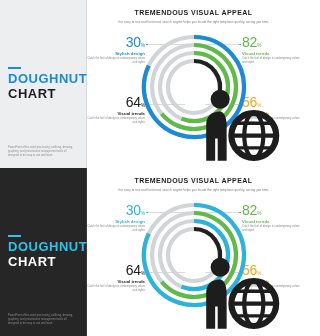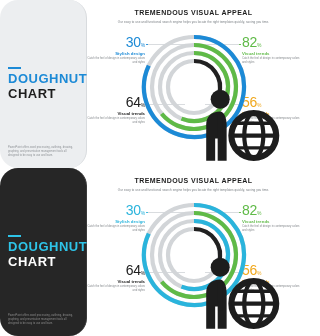--- a/index.html
+++ b/index.html
@@ -22,21 +22,20 @@
 
   
   .sidebar {
     width: 87px; height: 168px;
     position: relative;
     flex: 0 0 87px;
     padding: 0 8px;
     display: flex;
     flex-direction: column;
     justify-content: center;
-    border-radius: 18px;
   }
   .sidebar.light-side { background: #eceef0; border-right: 1px solid #d8dbde; }
   .sidebar.dark-side  { background: #262626; border-right: 1px solid #3a3a3a; }
 
   .side-rule {
     width: 13px; height: 2px; margin-bottom: 3px;
   }
   .light-side .side-rule { background: #1c8ad6; }
   .dark-side  .side-rule { background: #2ec4e8; }
 

